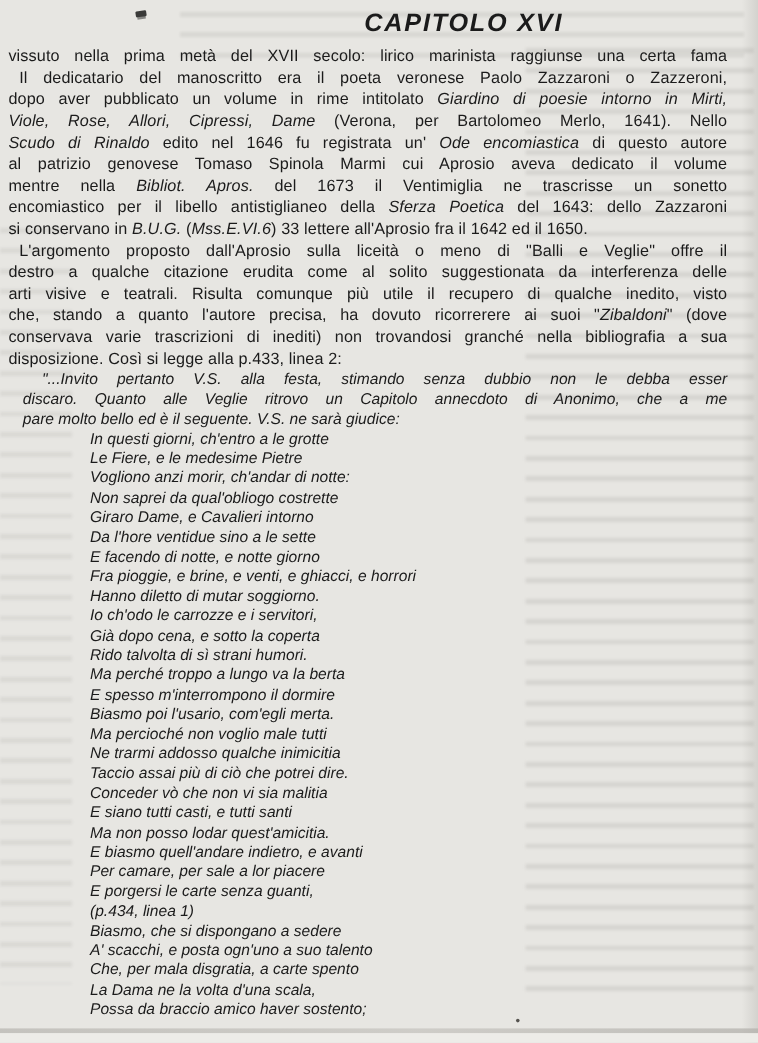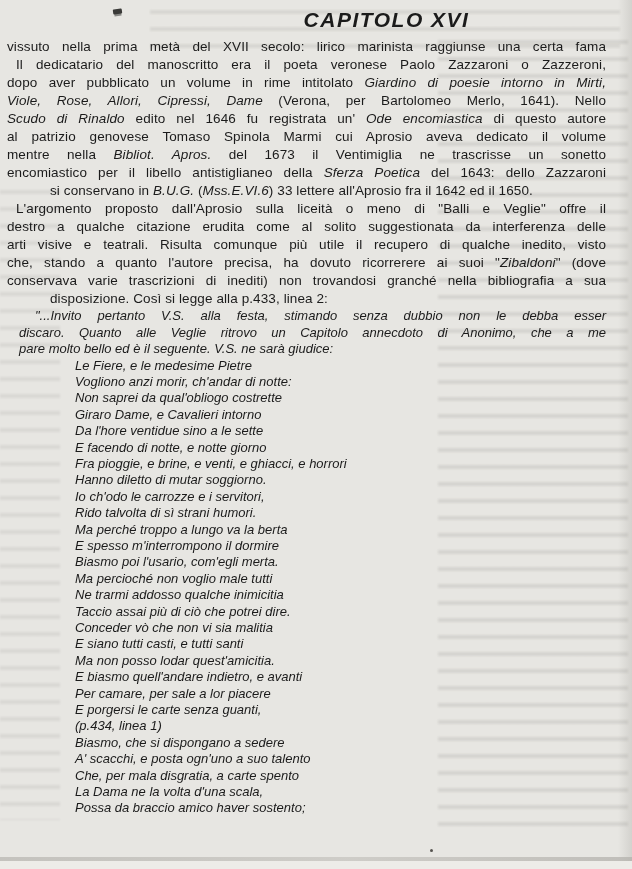--- a/index.html
+++ b/index.html
@@ -63,21 +63,21 @@
     white-space:nowrap;
   }
   .section{display:block;}
   .line{white-space:normal;}
   .body-para .line{
     font-size:13.5px;
     line-height:18px;
     letter-spacing:.1px;
   }
   .just{text-align:justify;text-align-last:justify;}
-  .lastline{text-align:left;text-align-last:left;margin-left:43px;}
+  .lastline{text-align:left;text-align-last:left;}
   .ind1{text-indent:9px;}
   .quote-para .line{
     font-style:italic;
     font-size:13px;
     line-height:16.5px;
     margin-left:12px;
   }
   .quote-para .ind2{text-indent:16px;}
   .poem .line{
     font-style:italic;
@@ -116,29 +116,31 @@
         <div class="line just"><span>che, stando a quanto l'autore precisa, ha dovuto ricorrerere ai suoi "</span><span class="it">Zibaldoni</span><span>" (dove</span></div>
         <div class="line just"><span>conservava varie trascrizioni di inediti) non trovandosi granché nella bibliografia a sua</span></div>
         <div class="line lastline"><span>disposizione. Così si legge alla p.433, linea 2:</span></div>
       </div>
       <div class="section quote-para">
         <div class="line just ind2"><span>"...Invito pertanto V.S. alla festa, stimando senza dubbio non le debba esser</span></div>
         <div class="line just"><span>discaro. Quanto alle Veglie ritrovo un Capitolo annecdoto di Anonimo, che a me</span></div>
         <div class="line lastline"><span>pare molto bello ed è il seguente. V.S. ne sarà giudice:</span></div>
       </div>
       <div class="section poem">
+        <div class="line"><span>In questi giorni, ch'entro a le grotte</span></div>
         <div class="line"><span>Le Fiere, e le medesime Pietre</span></div>
         <div class="line"><span>Vogliono anzi morir, ch'andar di notte:</span></div>
         <div class="line"><span>Non saprei da qual'obliogo costrette</span></div>
         <div class="line"><span>Giraro Dame, e Cavalieri intorno</span></div>
         <div class="line"><span>Da l'hore ventidue sino a le sette</span></div>
         <div class="line"><span>E facendo di notte, e notte giorno</span></div>
         <div class="line"><span>Fra pioggie, e brine, e venti, e ghiacci, e horrori</span></div>
         <div class="line"><span>Hanno diletto di mutar soggiorno.</span></div>
         <div class="line"><span>Io ch'odo le carrozze e i servitori,</span></div>
+        <div class="line"><span>Già dopo cena, e sotto la coperta</span></div>
         <div class="line"><span>Rido talvolta di sì strani humori.</span></div>
         <div class="line"><span>Ma perché troppo a lungo va la berta</span></div>
         <div class="line"><span>E spesso m'interrompono il dormire</span></div>
         <div class="line"><span>Biasmo poi l'usario, com'egli merta.</span></div>
         <div class="line"><span>Ma percioché non voglio male tutti</span></div>
         <div class="line"><span>Ne trarmi addosso qualche inimicitia</span></div>
         <div class="line"><span>Taccio assai più di ciò che potrei dire.</span></div>
         <div class="line"><span>Conceder vò che non vi sia malitia</span></div>
         <div class="line"><span>E siano tutti casti, e tutti santi</span></div>
         <div class="line"><span>Ma non posso lodar quest'amicitia.</span></div>

